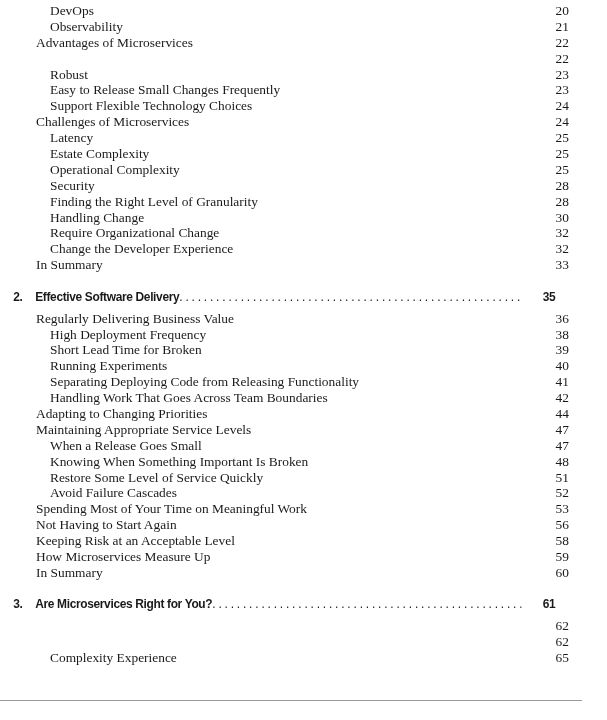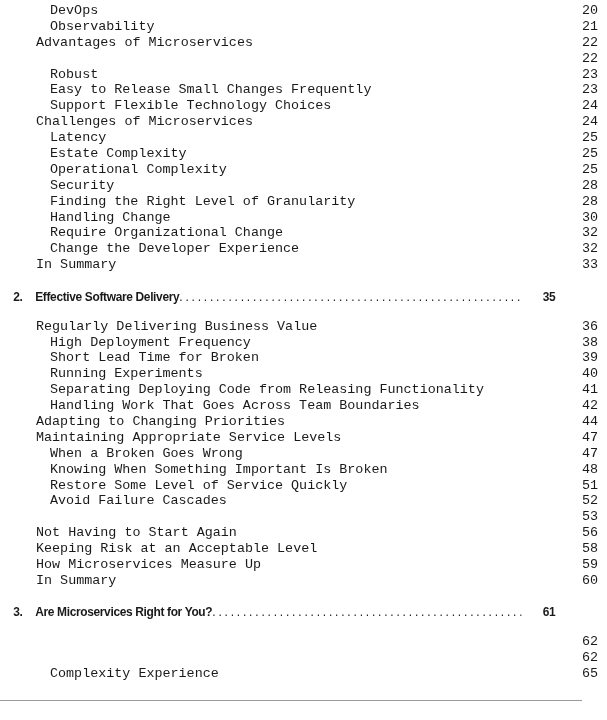--- a/index.html
+++ b/index.html
@@ -1,38 +1,38 @@
 <!DOCTYPE html>
 <html><head>
   <meta charset="utf-8">
   <style>
     html, body { margin: 0; padding: 0; background: #ffffff; }
     body { width: 607px; height: 720px; position: relative; overflow: hidden; color: #1a1a1a; }
     .toc { position: absolute; left: 0; top: 3px; width: 607px; }
     .row {
       position: relative; height: 15.9px; line-height: 15.9px;
-      font-family: Liberation Mono, monospace; font-size: 13.4px;
+      font-family: Liberation Serif, serif; font-size: 13.4px;
       white-space: nowrap;
     }
     .row .title { position: absolute; left: 36px; }
     .row.lvl2 .title { left: 50px; }
-    .row .page { position: absolute; right: 9px; text-align: left; }
+    .row .page { position: absolute; right: 38px; text-align: left; }
     .chapter {
       position: relative; height: 18px; line-height: 18px; margin-top: 14.5px;
       font-family: "Liberation Sans", "DejaVu Sans", sans-serif; font-size: 13.6px; font-weight: bold;
       letter-spacing: -0.4px; white-space: nowrap; transform: scaleX(0.88); transform-origin: left center; width: 661px;
     }
     .chapter .num { position: absolute; left: 15px; }
     .chapter .leader {
       position: absolute; left: 40px; right: 68px; display: flex; overflow: hidden;
     }
     .chapter .leader .ctitle { flex: 0 0 auto; }
     .chapter .leader .dots { flex: 1 1 auto; overflow: hidden; letter-spacing: 3.2px; font-weight: normal; }
     .chapter .page { position: absolute; right: 30px; }
-    .chapter-first-sub { margin-top: 13px; }
+    .chapter-first-sub { margin-top: 5px; }
     .footer-rule { position: absolute; left: 0; top: 700px; width: 582px; height: 1px; background: #9a9a9a; }
     .footer {
       position: absolute; left: 4px; top: 738px; height: 14px; line-height: 14px;
       font-family: "Liberation Sans", "DejaVu Sans", sans-serif; font-size: 16px; font-weight: bold;
       white-space: nowrap; letter-spacing: -0.3px;
     }
     .footer .sep { position: absolute; left: 25px; font-weight: normal; color: #555; }
     .footer .label { position: absolute; left: 42px; transform: scaleX(0.9); transform-origin: left center; }
   </style>
 </head>
@@ -142,36 +142,37 @@
     </div>
   <div class="row lvl1">
       <span class="title">Adapting to Changing Priorities</span>
       <span class="page">44</span>
     </div>
   <div class="row lvl1">
       <span class="title">Maintaining Appropriate Service Levels</span>
       <span class="page">47</span>
     </div>
   <div class="row lvl2">
-      <span class="title">When a Broken Goes Wrong</span>
+      <span class="title">When a Release Goes Small</span>
       <span class="page">47</span>
     </div>
   <div class="row lvl2">
       <span class="title">Knowing When Something Important Is Broken</span>
       <span class="page">48</span>
     </div>
   <div class="row lvl2">
       <span class="title">Restore Some Level of Service Quickly</span>
       <span class="page">51</span>
     </div>
   <div class="row lvl2">
       <span class="title">Avoid Failure Cascades</span>
       <span class="page">52</span>
     </div>
   <div class="row lvl1">
+      <span class="title">Spending Most of Your Time on Meaningful Work</span>
       <span class="page">53</span>
     </div>
   <div class="row lvl1">
       <span class="title">Not Having to Start Again</span>
       <span class="page">56</span>
     </div>
   <div class="row lvl1">
       <span class="title">Keeping Risk at an Acceptable Level</span>
       <span class="page">58</span>
     </div>

